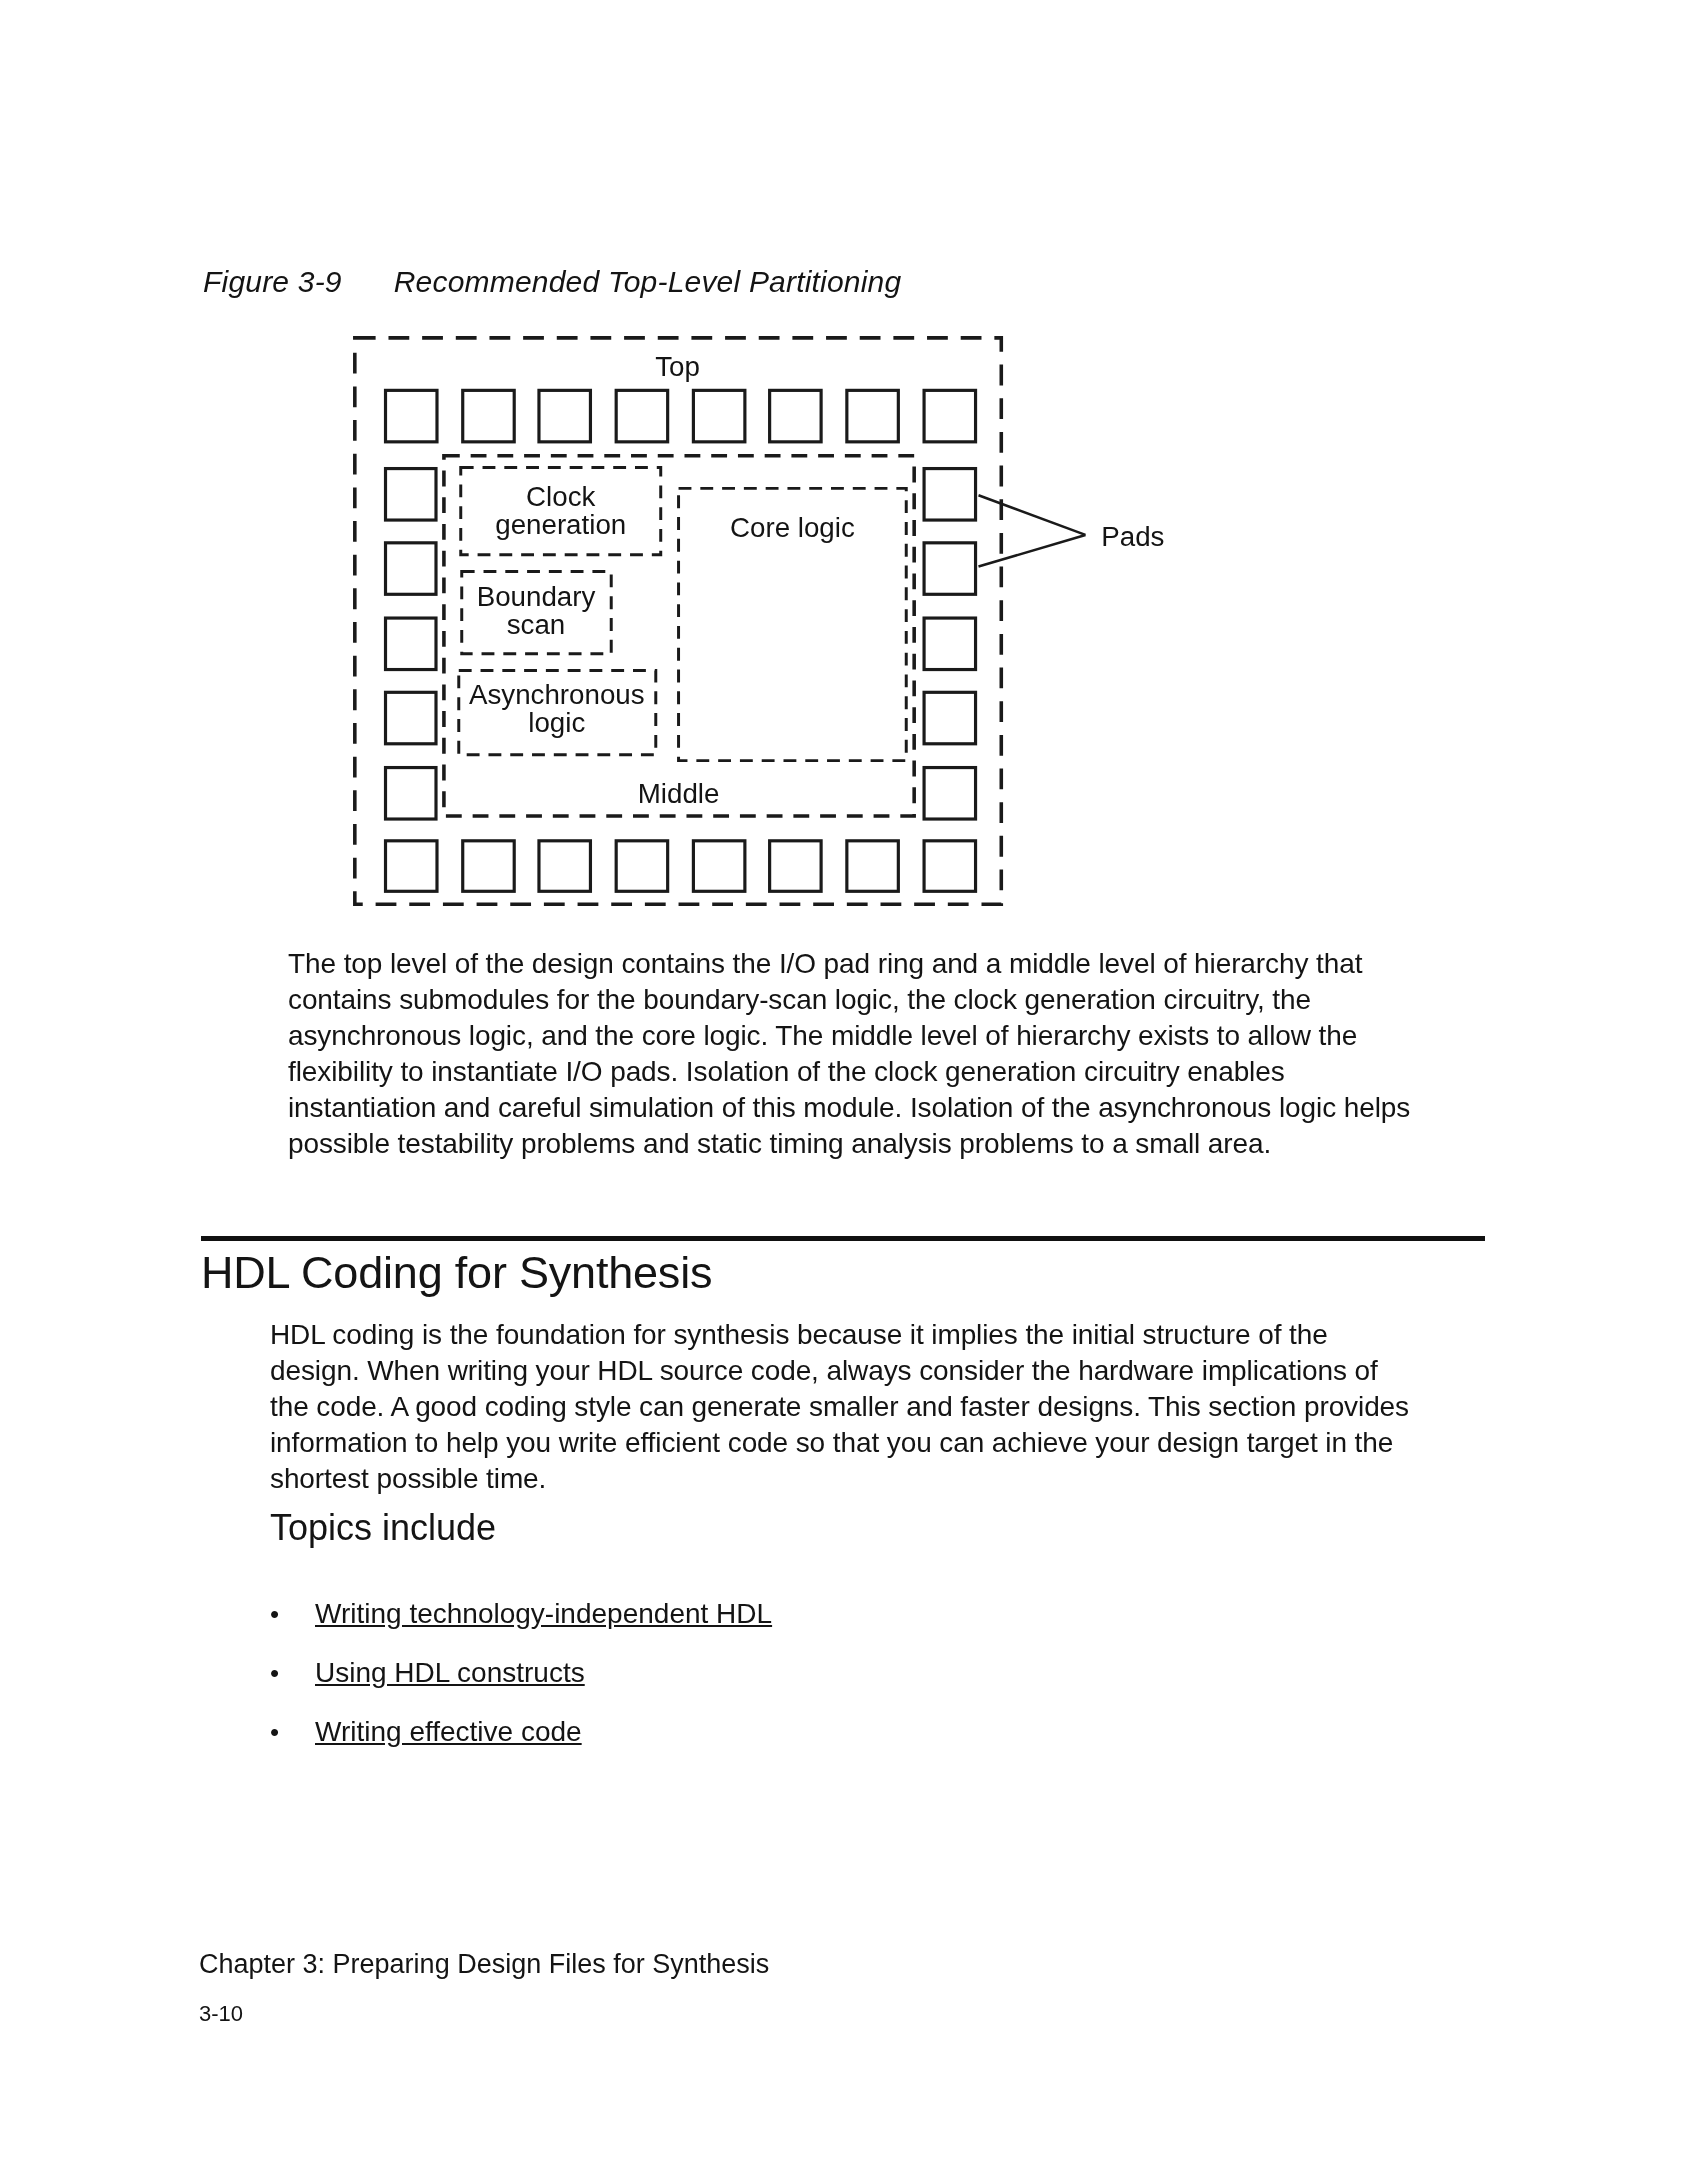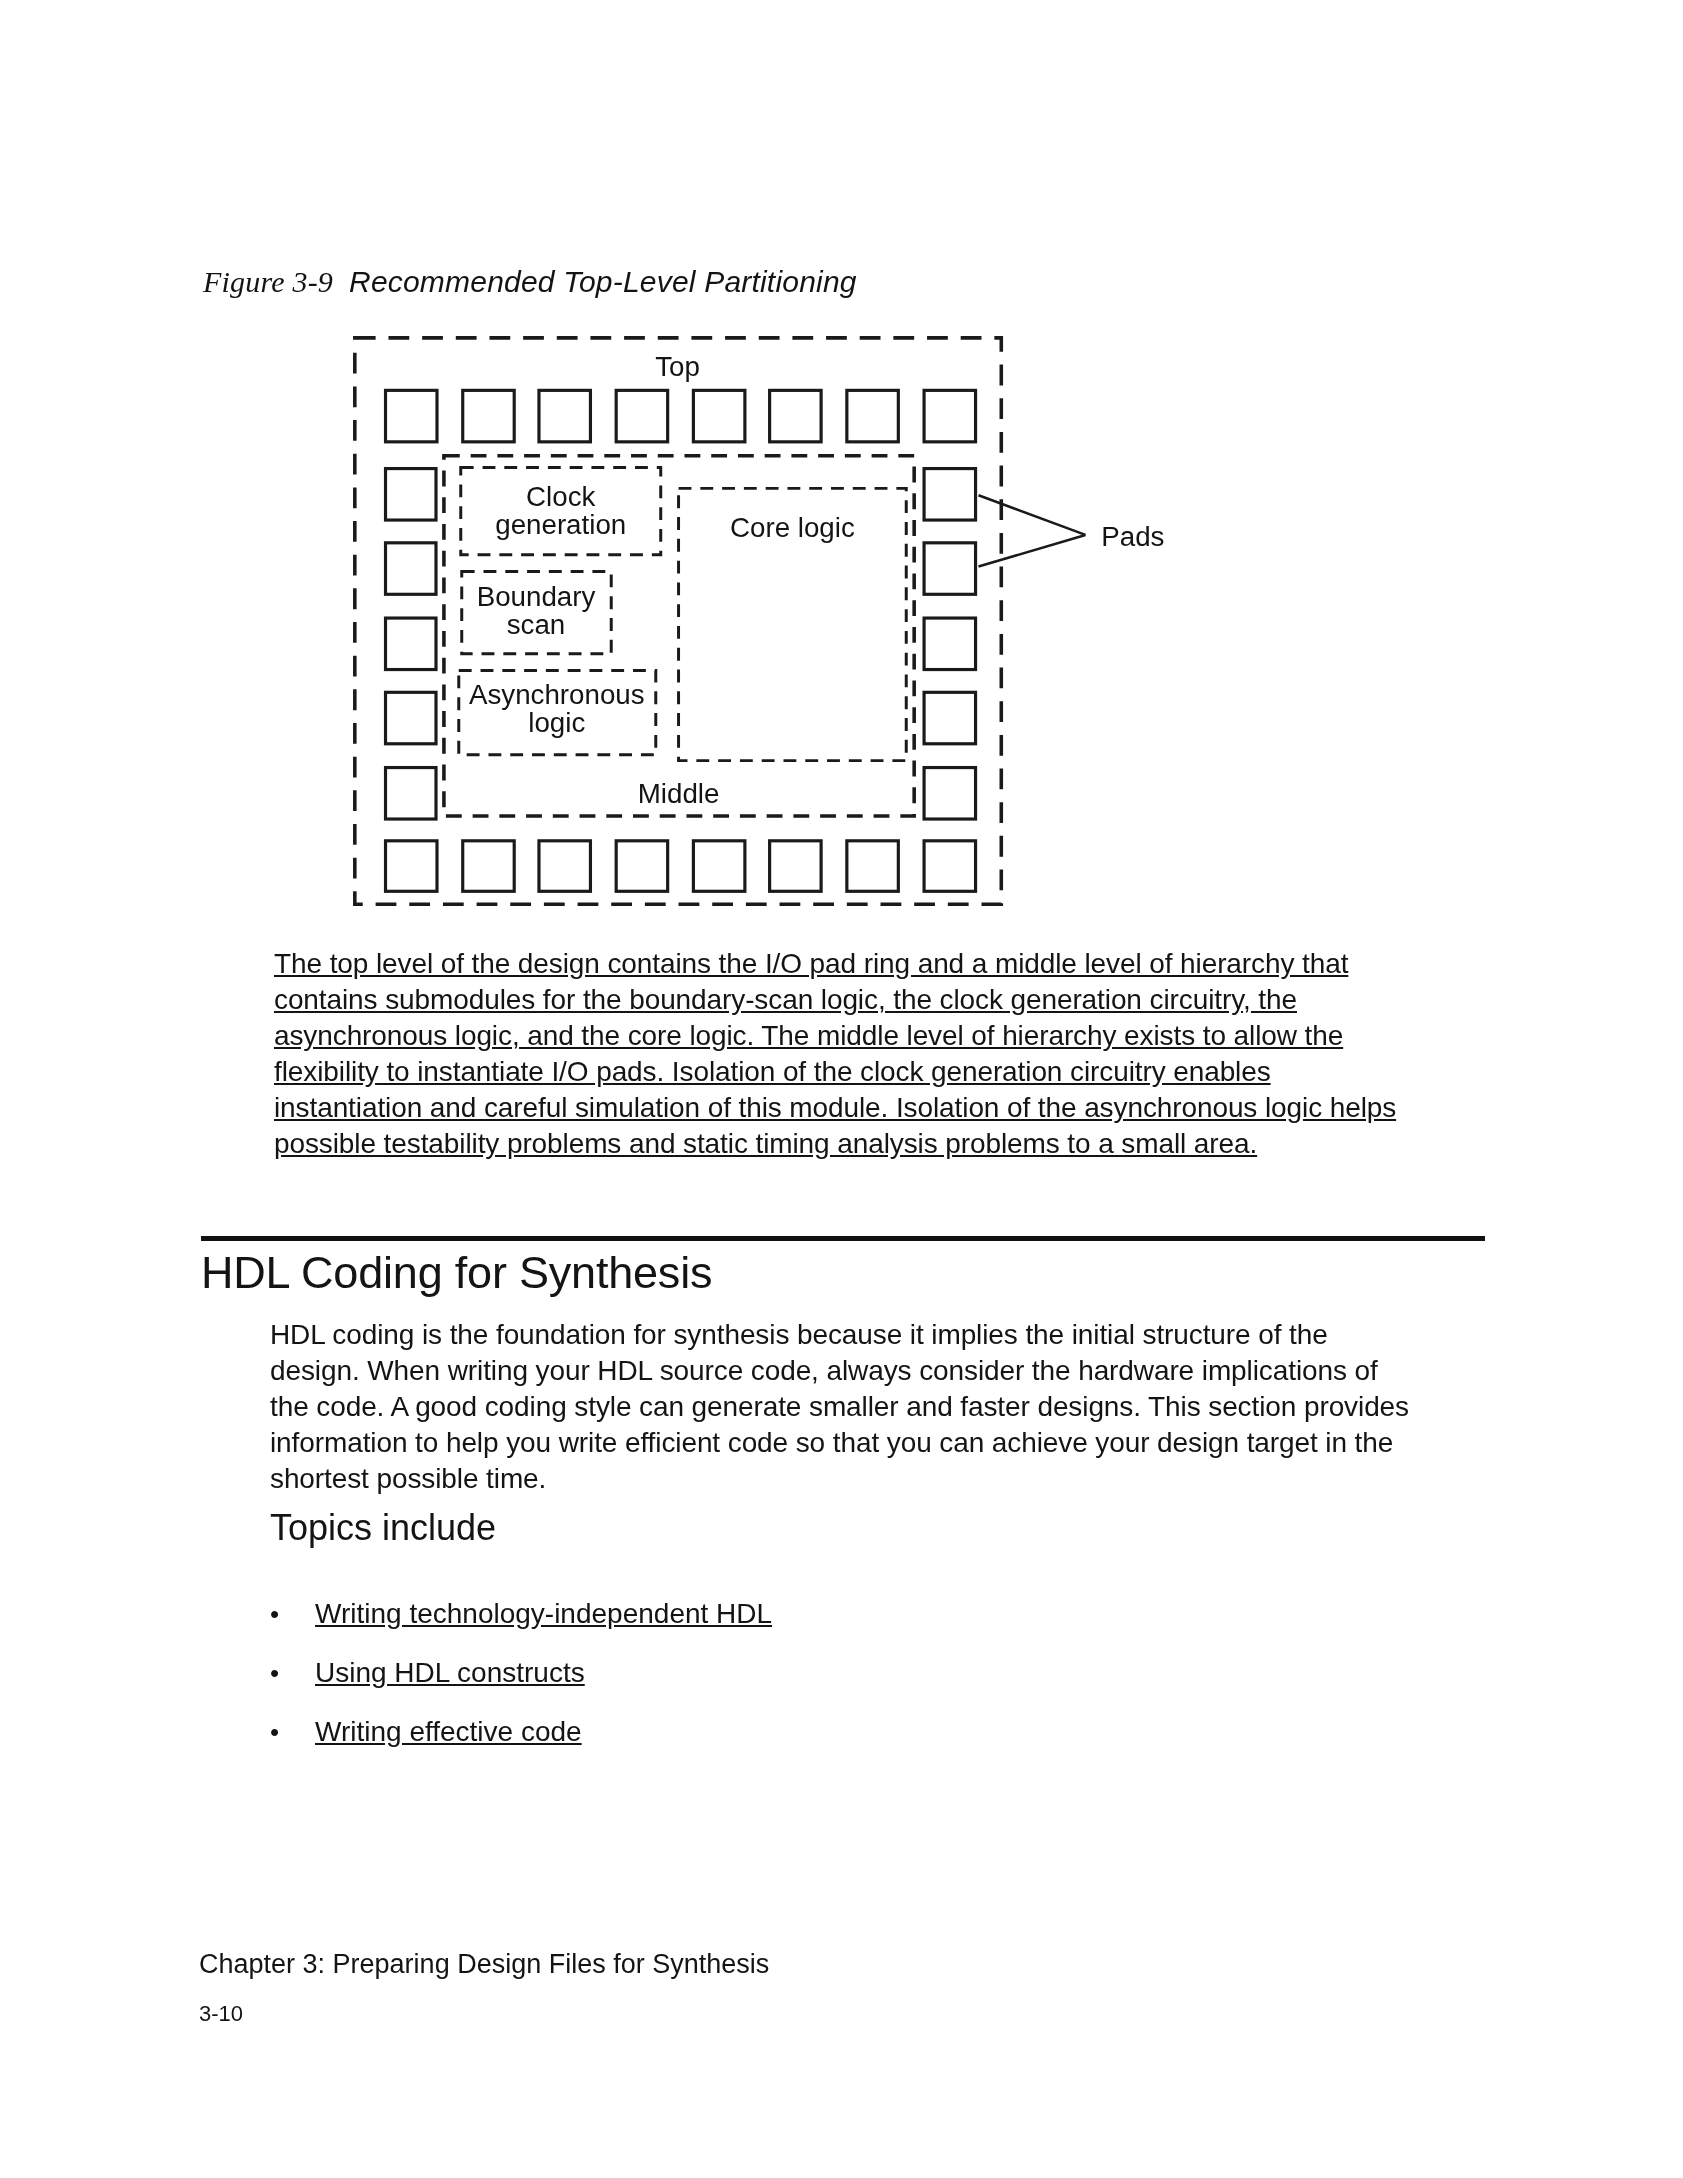--- a/index.html
+++ b/index.html
@@ -14,28 +14,28 @@
   }
   .abs { position: absolute; }
 
   .caption {
     left: 203px; top: 265px;
     font-size: 30px;
     font-style: italic;
     white-space: nowrap;
     letter-spacing: 0.2px;
   }
-  .caption .cap-label { margin-right: 16px; font-family: Liberation Serif, serif; }
+  .caption .cap-label { margin-right: 52px; }
 
   .diagram-svg { left: 327px; top: 327px; }
 
   .bodypara { line-height: 36px; font-size: 28px; letter-spacing: -0.1px; }
   .bodypara .pline { white-space: nowrap; }
 
-  .para-figure { left: 274px; top: 946px; text-decoration: underline; }
+  .para-figure { left: 288px; top: 946px; }
 
   .rule {
     left: 201px; top: 1236px;
     width: 1284px; height: 5px;
     background: #111111;
   }
   .heading {
     left: 201px; top: 1243px;
     font-size: 45px;
     font-weight: normal;

